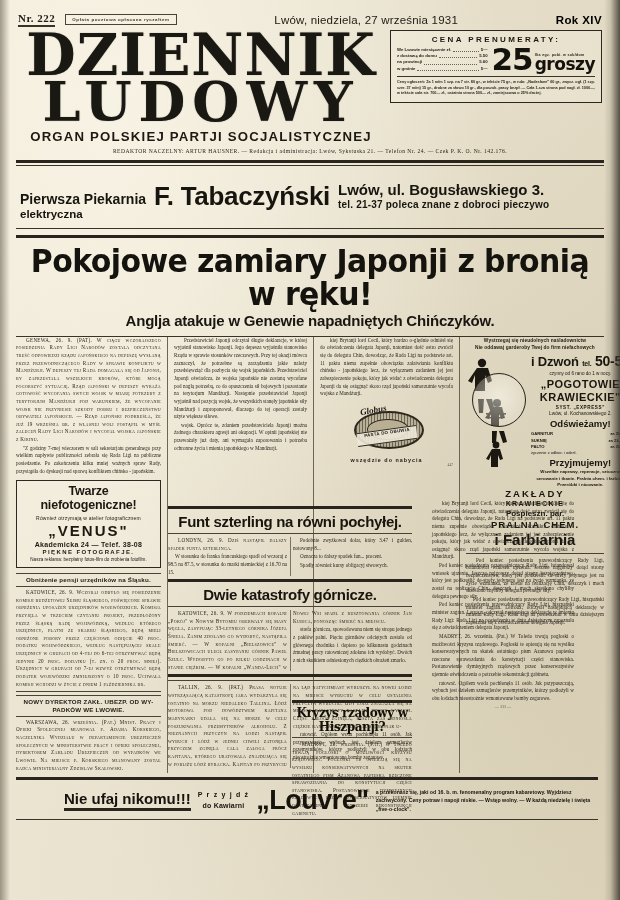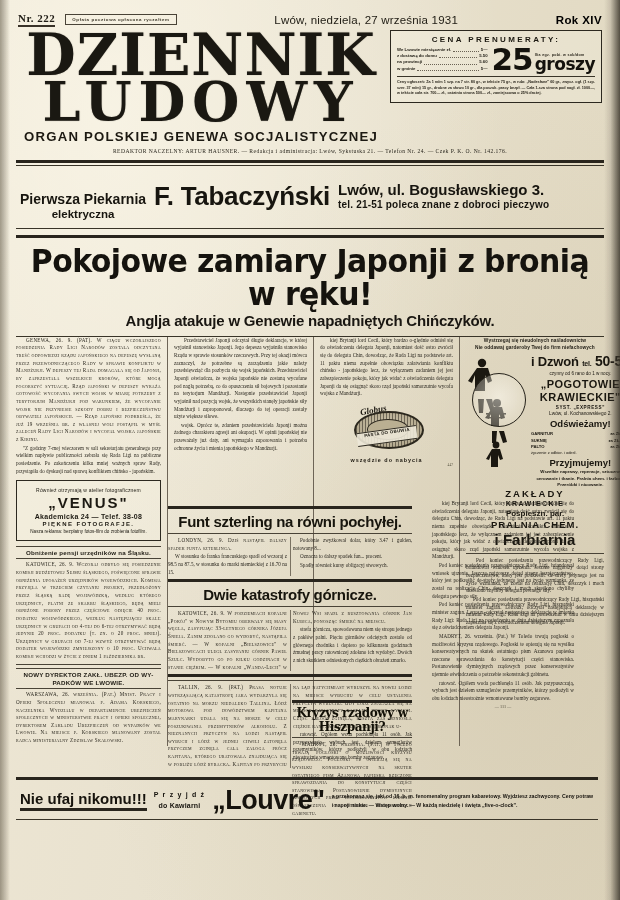--- a/index.html
+++ b/index.html
@@ -84,21 +84,21 @@
     font-family:"Liberation Sans",sans-serif;font-weight:bold;}
 
   
   .rule-thick{border-top:3px solid #2b271f;margin:6px 2px 0 2px;}
   .rule-thin{border-top:1px solid #3a352a;margin:2px 2px 0 2px;}
   .rule-hair{border-top:1px solid #4a4438;margin:3px 0;}
 
   
   .bakery{display:flex;align-items:center;gap:8px;padding:6px 6px 6px 6px;
     font-family:"Liberation Sans",sans-serif;color:#191711;}
-  .bk-1{font-weight:bold;font-size:14px;line-height:1.1;text-align:center;margin-top:20px;}
+  .bk-1{font-weight:bold;font-size:14px;line-height:1.1;text-align:left;margin-top:20px;}
   .bk-1 .sm{font-size:11.5px;display:block;}
   .bk-name{font-weight:bold;font-size:26px;letter-spacing:-.3px;white-space:nowrap;}
   .bk-3{font-weight:bold;font-size:15px;line-height:1.2;}
   .bk-3 .sub{font-size:10px;letter-spacing:.2px;}
 
   
   .h-main{
     font-family:"DejaVu Sans",sans-serif;font-weight:bold;font-size:31.5px;
     letter-spacing:-.6px;color:#171510;text-align:center;line-height:1.02;
     padding:7px 0 2px 0;transform:scaleX(.95);
@@ -200,21 +200,21 @@
   .zaklady{font-family:"Liberation Sans",sans-serif;font-weight:bold;text-align:center;
     color:#1b1811;line-height:1.25;}
   .zaklady .a{font-size:9.5px;letter-spacing:2px;}
   .zaklady .b{font-size:7px;letter-spacing:1.4px;}
   .zaklady .c{font-size:8px;}
   .zaklady .d{font-size:9.5px;letter-spacing:1px;}
   .zaklady .e{font-size:15px;}
 
   
   .bottombanner{display:flex;align-items:center;gap:7px;padding:5px 6px 3px 6px;
-    font-family:"Liberation Sans",sans-serif;color:#18150f;}
+    font-family:"Liberation Sans",sans-serif;color:#18150f;margin-left:44px;}
   .bb-1{font-weight:bold;font-size:15px;border-bottom:3px solid #2b271f;padding-bottom:1px;white-space:nowrap;}
   .bb-2{font-size:7px;font-weight:bold;line-height:1.5;letter-spacing:1.2px;text-align:center;}
   .bb-2 .r2{letter-spacing:.2px;}
   .bb-3{font-weight:bold;font-size:27px;letter-spacing:-.5px;white-space:nowrap;}
   .bb-4{font-size:5.2px;font-weight:bold;line-height:1.65;flex:1;}
   .colend{font-size:4.2px;color:#4d4839;text-align:center;}
 </style>
 </head>
 <body>
 
@@ -226,21 +226,21 @@
       <span class="stampbox">Opłata pocztowa opłacona ryczałtem</span>
     </div>
     <div class="datecenter">Lwów, niedziela, 27 września 1931</div>
     <div class="year">Rok XIV</div>
   </div>
 
   <div class="masthead">
     <div class="mh-left">
       <div class="title1">DZIENNIK</div>
       <div class="title2">LUDOWY</div>
-      <div class="organ">ORGAN POLSKIEJ GENEWA SOCJALISTYCZNEJ</div>
+      <div class="organ">ORGAN POLSKIEJ PARTJI SOCJALISTYCZNEJ</div>
     </div>
 
     <div class="pricebox">
       <div class="pb-title">CENA PRENUMERATY:</div>
       <div class="pb-mid">
         <div class="pb-rates">
           <div>
               <span>We Lwowie miesięcznie zł.</span>
               <span class="d"></span>
               <span>5—</span>
@@ -280,41 +280,42 @@
   <div class="rule-thin"></div>
 
   <div class="bakery">
     <div class="bk-1">
       <span>Pierwsza Piekarnia</span>
       <span class="sm">elektryczna</span>
     </div>
     <div class="bk-name">F. Tabaczyński</div>
     <div class="bk-3">
       <div>Lwów, ul. Bogusławskiego 3.</div>
-      <div class="sub">tel. 21-51 poleca znane z dobroci pieczywo</div>
+      <div class="sub">tel. 21-37 poleca znane z dobroci pieczywo</div>
     </div>
   </div>
 
   <div class="rule-thin"></div>
   <div class="rule-thick"></div>
 
   <div class="h-main">Pokojowe zamiary Japonji z bronią w ręku!</div>
   <div class="h-sub">Anglja atakuje w Genewie napadniętych Chińczyków.</div>
 
   <div class="rule-thin"></div>
 
   <div class="grid">
 
     <div class="col c1">
       <div class="body">
         <p class="lead dateline">GENEWA, 26. 9. (PAT). W ciągu wczorajszego posiedzenia Rady Ligi Narodów została odczytana treść odpowiedzi rządu japońskiego na depeszę wysłaną przez przewodniczącego Rady w sprawie konfliktu w Mandżurji. W depeszy tej Rada domagała się od Japonji, by zaprzestała wszelkich kroków, które mogą pogorszyć sytuację. Rząd japoński w depeszy wyraża gotowość wycofania swych wojsk w miarę potrzeby z terytorjum Mandżurji pod warunkiem, że wycofanie wojsk nie przyniesie szkody dobru i bezpieczeństwu obywateli japońskich. — Rząd japoński podkreśla, że już 19 września br. z własnej woli postąpił w myśl zaleceń Rady Ligi Narodów i wycofał wojska japońskie z Kirinu.</p>
         <p>"Z godziny 7-mej wieczorem w sali sekretarjatu generalnego przy wielkim napływie publiczności zebrała się Rada Ligi na publiczne posiedzenie. Po zakończeniu kilku mniej ważnych spraw Rady, przystąpiła do dyskusji nad sprawą konfliktem chińsko - japońskim.</p>
       </div>
 
       <div class="ad">
+        <div class="l1">Twarze niefotogeniczne!</div>
         <div class="l2">Również otrzymają w atelier fotograficznem</div>
         <div class="l3">„VENUS"</div>
         <div class="l4">Akademicka 24  —  Telef. 38-08</div>
         <div class="l5">PIĘKNE FOTOGRAFJE.</div>
         <div class="l6">Nasza reklama: bezpłatny fotos-film do zrobienia fotofilm.</div>
       </div>
 
       <div class="xhead xhead-u">Obniżenie pensji urzędników na Śląsku.</div>
       <div class="body">
         <p class="lead dateline">KATOWICE, 26. 9. Wczoraj odbyło się posiedzenie komisji budżetowej Sejmu śląskiego, poświęcone sprawie obniżenia uposażeń urzędników wojewódzkich. Komisja przyjęła w trzeciem czytaniu projekt, przedłożony przez śląską radę wojewódzką, według którego urzędnicy, płatni ze skarbu śląskiego, będą mieli obniżone pobory przez częściowe odjęcie 40 proc. dodatku wojewódzkiego, według następującej skali: urzędnicy w grupach od 4-tej do 6-tej otrzymywać będą jedynie 20 proc. dodatku (t. zn. o 20 proc. mniej). Urzędnicy w grupach od 7-ej wzwyż otrzymywać będą dodatek wojewódzki zmniejszony o 10 proc. Uchwała komisji wchodzi w życie z dniem 1 października br.</p>

